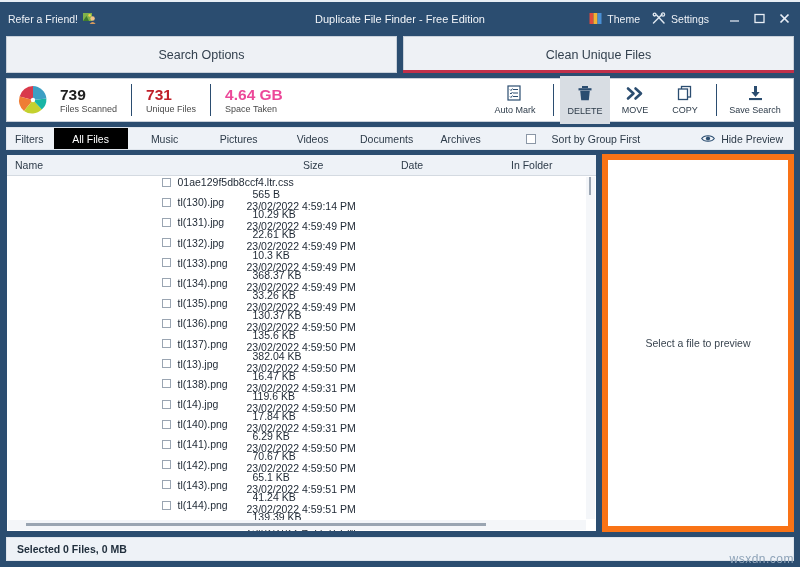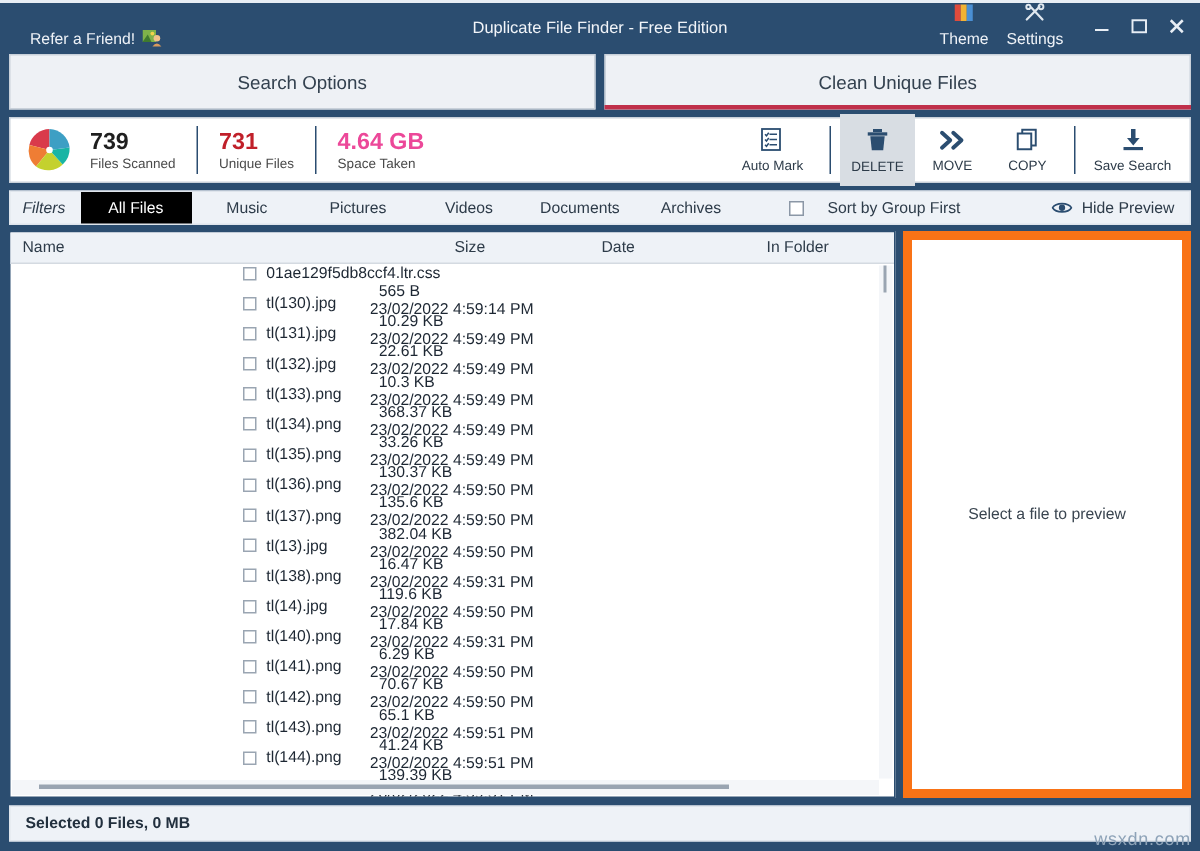--- a/index.html
+++ b/index.html
@@ -26,36 +26,36 @@
     flex: 0 0 auto;
     overflow: hidden;
   }
 
   
   .titlebar {
     height: 27px;
     flex: 0 0 auto;
     background: #2b4d70;
     display: flex;
-    align-items: flex-end;
-    padding: 0 5px 0 20px;
+    align-items: center;
+    padding: 0 5px 0 8px;
     color: #e9eef4;
     font-size: 10.5px;
     position: relative;
   }
   .refer { display: flex; align-items: center; gap: 5px; cursor: pointer; }
   .refer-label { font-size: 10.5px; color: #eef2f7; }
   .title-center {
     position: absolute;
     left: 0; right: 0; top: 0; bottom: 0;
     display: flex; align-items: center; justify-content: center;
     font-size: 11px; color: #f2f5f9; pointer-events: none;
   }
   .tb-right { margin-left: auto; display: flex; align-items: center; gap: 12px; z-index: 2; }
-  .tb-item { display: flex; align-items: center; gap: 5px; cursor: pointer; font-size: 10.5px; color: #eef2f7; flex-direction: column; }
+  .tb-item { display: flex; align-items: center; gap: 5px; cursor: pointer; font-size: 10.5px; color: #eef2f7; }
   .win-btns { display: flex; align-items: center; gap: 14px; margin-left: 8px; margin-right: 5px; }
   .win-btn { color: #e8eef5; font-size: 12px; line-height: 1; cursor: pointer; display:flex; align-items:center; }
 
   
   .ico { display: inline-block; line-height: 0; }
   .theme-ico { width: 13px; height: 13px; }
   .refer-ico { width: 14px; height: 13px; }
   .settings-ico { width: 14px; height: 13px; }
 
   
@@ -112,21 +112,21 @@
   
   .filterbar {
     flex: 0 0 auto;
     margin: 5px 6px 0 6px;
     background: #eef2f7;
     height: 23px;
     display: flex; align-items: stretch;
     font-size: 10.5px; color: #2d3b49;
     border: 1px solid #dfe5ec;
   }
-  .fl-label { display:flex; align-items:center; padding: 0 10px 0 8px; color:#2d3b49;font-style:italic; }
+  .fl-label { display:flex; align-items:center; padding: 0 10px 0 8px; color:#2d3b49; }
   .ftab {
     display: flex; align-items: center; justify-content: center;
     min-width: 74px; padding: 0 10px; cursor: pointer; color: #2d3b49;
   }
   .ftab.active { background: #000000; color: #fff; }
   .sortbox { display: flex; align-items: center; gap: 16px; padding-left: 28px; cursor: pointer; }
   .chk { width: 10px; height: 10px; border: 1px solid #8b97a6; background: #fff; display:inline-block; }
   .preview-toggle { margin-left: auto; display: flex; align-items: center; gap: 6px; padding-right: 10px; cursor: pointer; }
 
   

